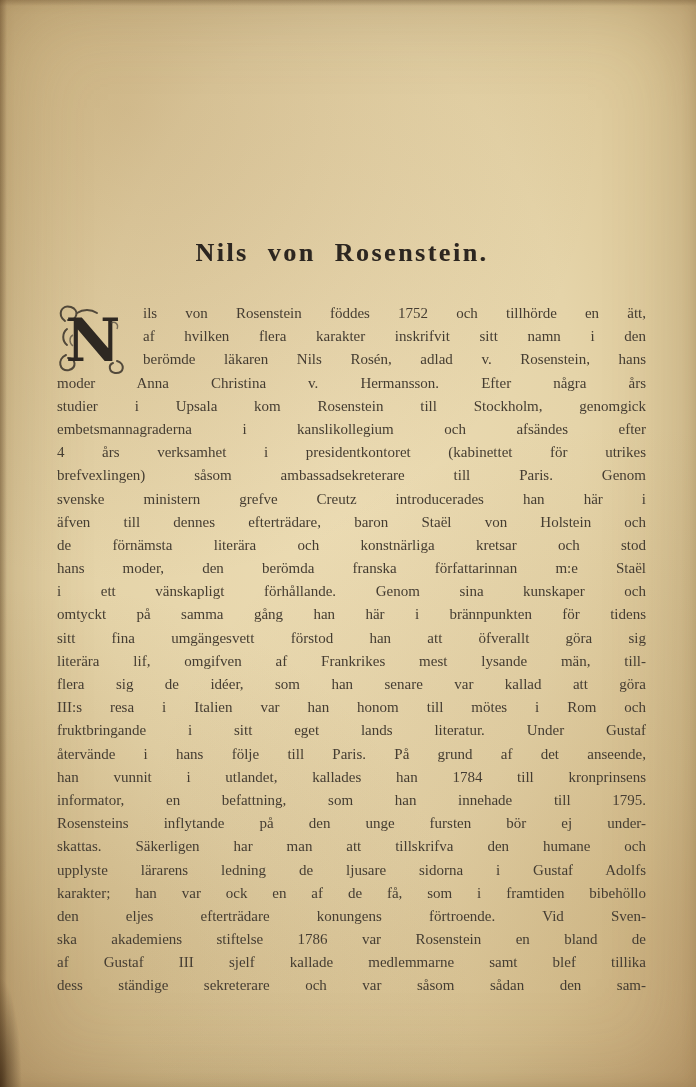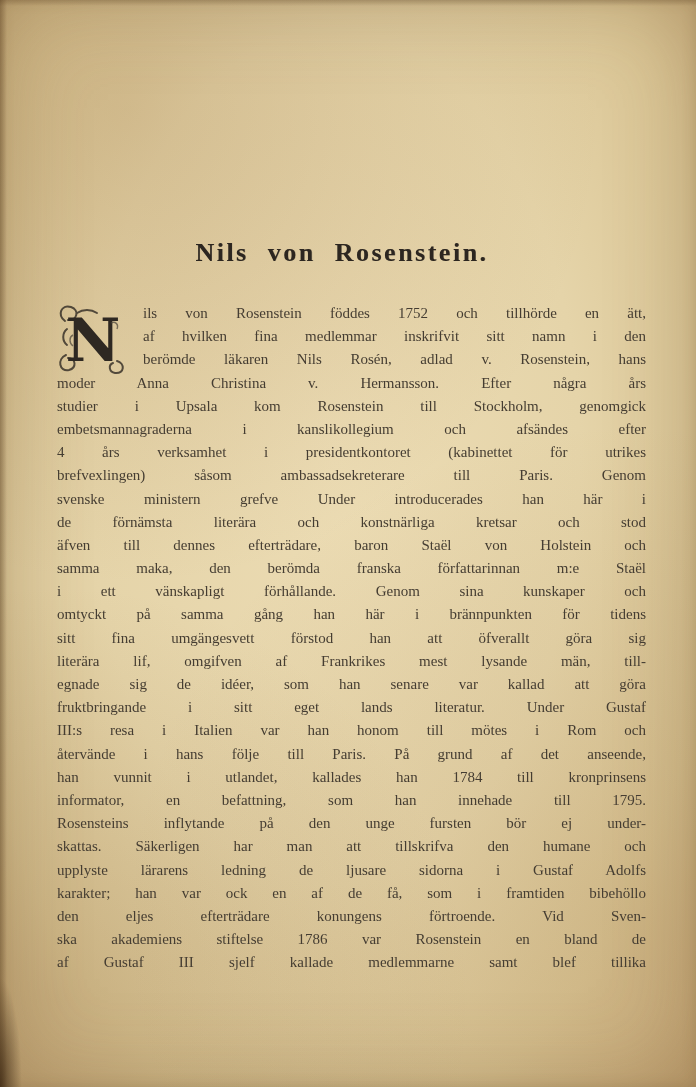--- a/index.html
+++ b/index.html
@@ -87,43 +87,44 @@
         <path d="M24 14 C30 10 38 10 44 14"></path>
       </g>
       <text x="40" y="62" text-anchor="middle" font-family="DejaVu Serif, serif" font-weight="bold" font-size="60" fill="#2e2822">N</text>
       <g fill="none" stroke="#4a4338" stroke-width="1.4" opacity="0.7">
         <path d="M20 36 C16 38 16 44 20 47"></path>
         <path d="M58 24 C62 22 66 25 64 30"></path>
       </g>
     </svg>
     <div class="body-lines">
         <div class="line">ils von Rosenstein föddes 1752 och tillhörde en ätt,</div>
-        <div class="line">af hvilken fina medlemmar inskrifvit sitt namn i den</div>
+        <div class="line">af hvilken flera karakter inskrifvit sitt namn i den</div>
         <div class="line">berömde läkaren Nils Rosén, adlad v. Rosenstein, hans</div>
         <div class="line">moder Anna Christina v. Hermansson. Efter några års</div>
         <div class="line">studier i Upsala kom Rosenstein till Stockholm, genomgick</div>
         <div class="line">embetsmannagraderna i kanslikollegium och afsändes efter</div>
         <div class="line">4 års verksamhet i presidentkontoret (kabinettet för utrikes</div>
         <div class="line">brefvexlingen) såsom ambassadsekreterare till Paris. Genom</div>
-        <div class="line">svenske ministern grefve Under introducerades han här i</div>
+        <div class="line">svenske ministern grefve Creutz introducerades han här i</div>
+        <div class="line">äfven till dennes efterträdare, baron Staël von Holstein och</div>
         <div class="line">de förnämsta literära och konstnärliga kretsar och stod</div>
-        <div class="line">äfven till dennes efterträdare, baron Staël von Holstein och</div>
-        <div class="line">samma maka, den berömda franska författarinnan m:e Staël</div>
+        <div class="line">hans moder, den berömda franska författarinnan m:e Staël</div>
         <div class="line">i ett vänskapligt förhållande. Genom sina kunskaper och</div>
         <div class="line">omtyckt på samma gång han här i brännpunkten för tidens</div>
         <div class="line">sitt fina umgängesvett förstod han att öfverallt göra sig</div>
         <div class="line">literära lif, omgifven af Frankrikes mest lysande män, till-</div>
-        <div class="line">egnade sig de idéer, som han senare var kallad att göra</div>
+        <div class="line">flera sig de idéer, som han senare var kallad att göra</div>
+        <div class="line">III:s resa i Italien var han honom till mötes i Rom och</div>
         <div class="line">fruktbringande i sitt eget lands literatur. Under Gustaf</div>
-        <div class="line">III:s resa i Italien var han honom till mötes i Rom och</div>
         <div class="line">återvände i hans följe till Paris. På grund af det anseende,</div>
         <div class="line">han vunnit i utlandet, kallades han 1784 till kronprinsens</div>
         <div class="line">informator, en befattning, som han innehade till 1795.</div>
         <div class="line">Rosensteins inflytande på den unge fursten bör ej under-</div>
         <div class="line">skattas. Säkerligen har man att tillskrifva den humane och</div>
         <div class="line">upplyste lärarens ledning de ljusare sidorna i Gustaf Adolfs</div>
         <div class="line">karakter; han var ock en af de få, som i framtiden bibehöllo</div>
         <div class="line">den eljes efterträdare konungens förtroende. Vid Sven-</div>
         <div class="line">ska akademiens stiftelse 1786 var Rosenstein en bland de</div>
         <div class="line">af Gustaf III sjelf kallade medlemmarne samt blef tillika</div>
+        <div class="line">dess ständige sekreterare och var såsom sådan den sam-</div>
       </div>
   </div>
 </div>
 
 </body></html>

